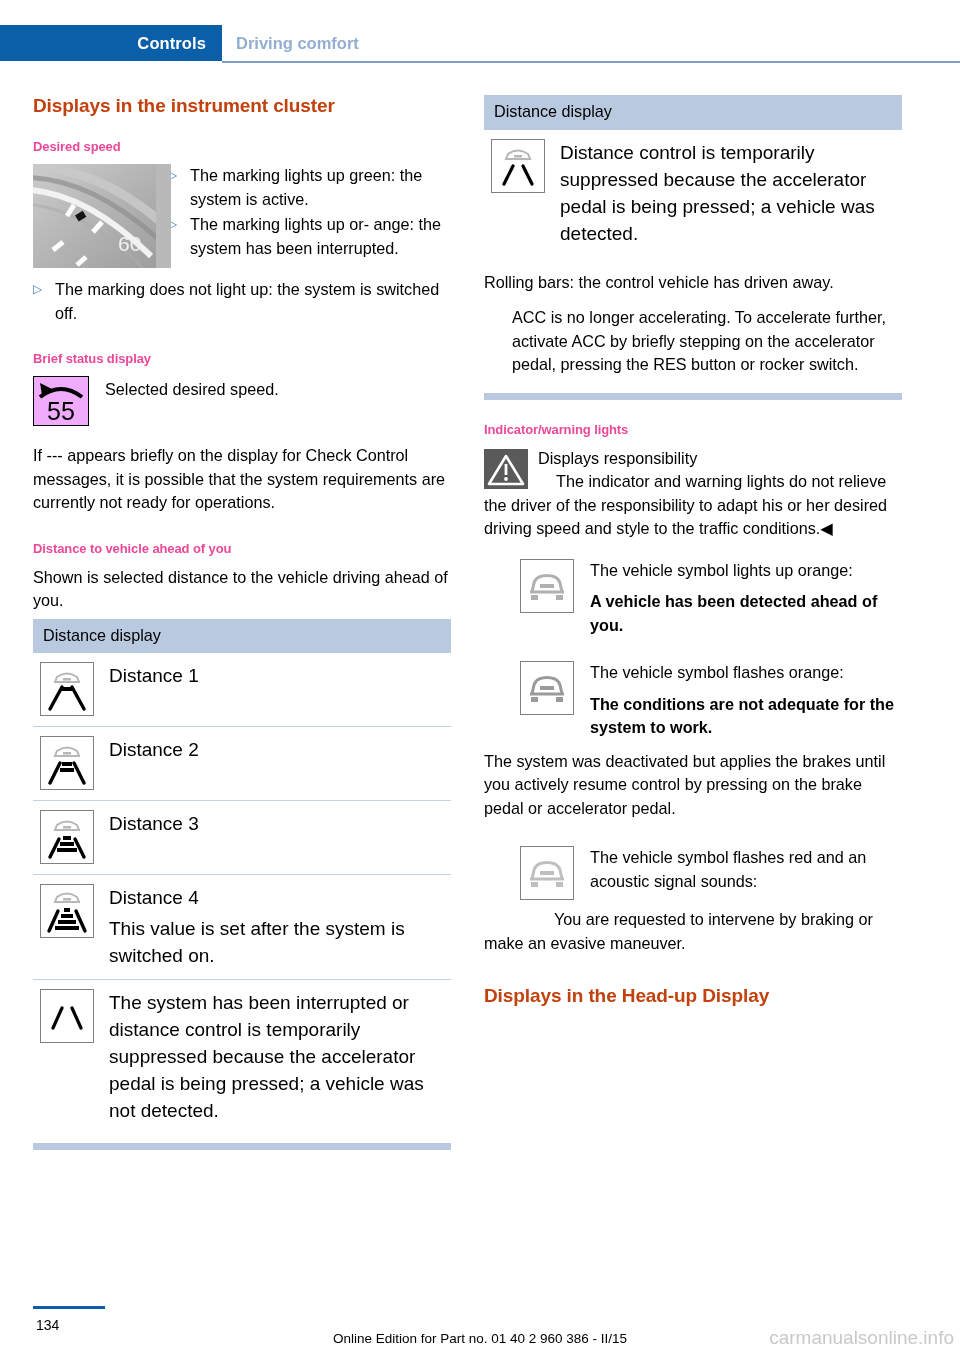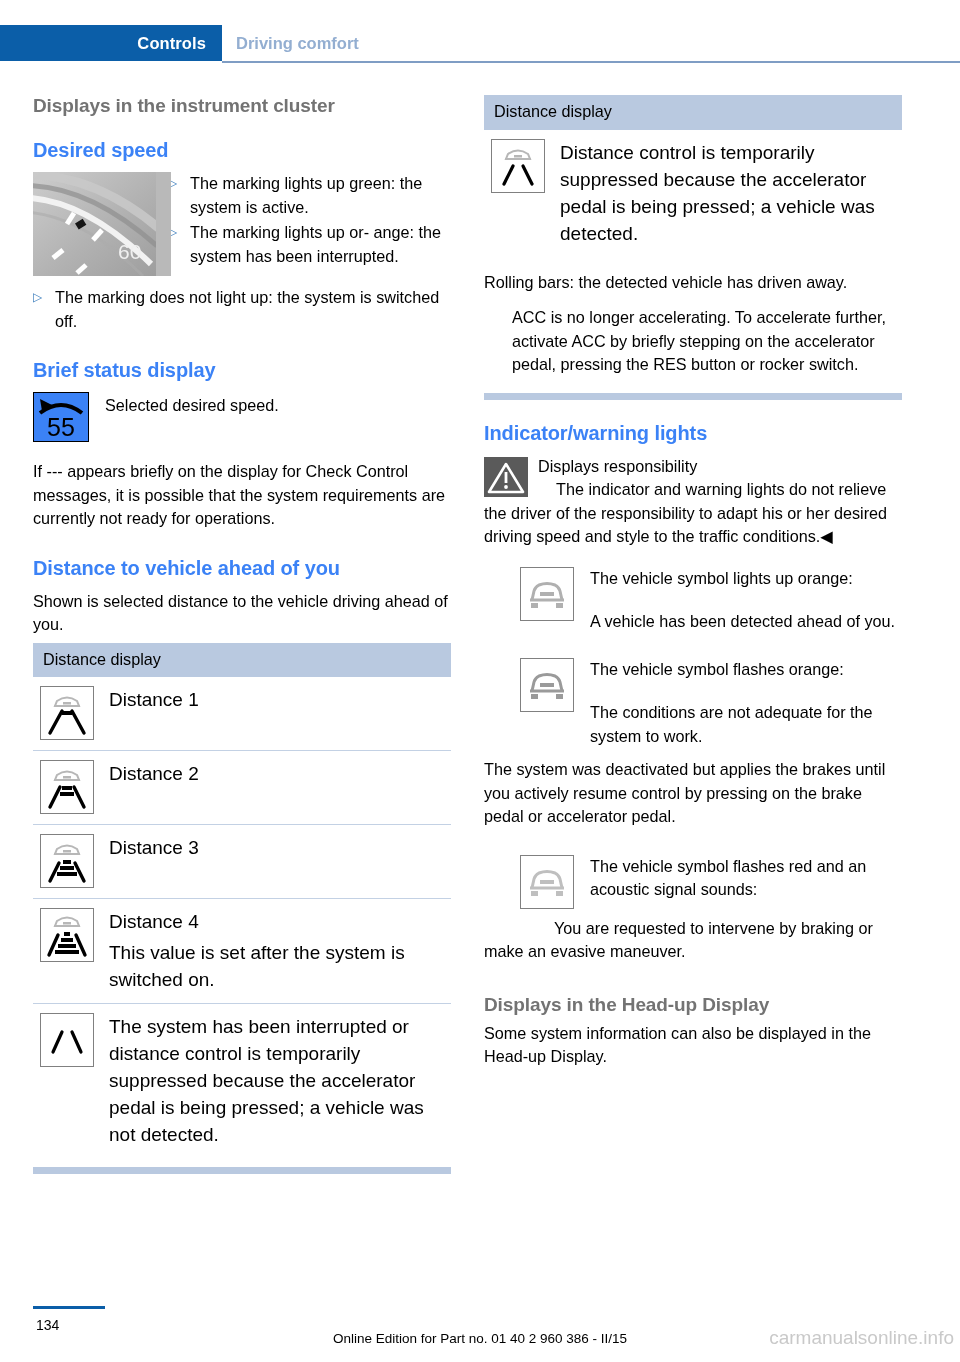--- a/index.html
+++ b/index.html
@@ -33,25 +33,25 @@
     position: absolute; left: 222px; top: 36px; width: 738px; height: 2px;
     background: #7f9dc4;
   }
 
   
   .col { position: absolute; top: 95px; width: 418px; }
   .col-left  { left: 33px; }
   .col-right { left: 484px; }
 
   h1.chapter {
-    color: #737373; font-size: 19px; font-weight: bold;
+    color: #c2410c; font-size: 19px; font-weight: bold;
     margin: 0 0 22px 0; letter-spacing: -.1px;
   }
   h2.section {
-    color: #3b82f6; font-size: 20px; font-weight: bold;
+    color: #ec4899; font-size: 13px; font-weight: bold;
     margin: 0 0 10px 0; letter-spacing: -.1px;
   }
   p.body {
     font-size: 16.2px; line-height: 23.5px; margin: 0 0 0 0;
   }
   p.body + p.body { margin-top: 12px; margin-left: 28px; }
 
   
   .bullet-row { display: flex; font-size: 16.2px; line-height: 23.5px; }
   .bullet-mark {
@@ -82,27 +82,27 @@
   .rule-blue { height: 7px; background: #b9c9e0; }
 
   
   .ibox {
     width: 54px; height: 54px; border: 1px solid #808080; background: #fff;
     display: block;
   }
   .ibox-warn {
     width: 44px; height: 40px; background: #5a5a5a; display: block;
   }
-  .ibox-speed { width: 56px; height: 50px; border: 1px solid #000; background:#3b82f6; }
+  .ibox-speed { width: 56px; height: 50px; border: 1px solid #000; background:#f0abfc; }
 
   
   .ind-row { display: flex; margin-top: 18px; padding-left: 36px; }
   .ind-icon { flex: 0 0 auto; width: 70px; }
   .ind-text { flex: 1 1 auto; font-size: 16.2px; line-height: 23.5px; }
-  .ind-text p + p { margin-top: 20px; }
+  .ind-text p + p { margin-top: 8px; font-weight: bold; }
 
   .warn-block { position: relative; font-size: 16.2px; line-height: 23.5px; margin-top: 6px; }
   .warn-icon { float: left; margin: 2px 10px 2px 0; }
 
   
   .foot-rule {
     position: absolute; left: 33px; top: 1306px; width: 72px; height: 3px;
     background: #0b5ea8;
   }
   .foot-page {
@@ -325,21 +325,21 @@
                 <line x1="21" y1="26" x2="12" y2="44"></line>
                 <line x1="31" y1="26" x2="40" y2="44"></line>
               </g>
             </svg>
           </div>
         </div>
         <div class="tbl-cell">Distance control is temporarily suppressed because the accelerator pedal is being pressed; a vehicle was detected.</div>
       </div>
     </div>
 
-    <p class="body" style="margin-top:14px;">Rolling bars: the detected vehicle has driven away.</p>
+    <p class="body" style="margin-top:14px;">Rolling bars: the control vehicle has driven away.</p>
     <p class="body">ACC is no longer accelerating. To accelerate further, activate ACC by briefly stepping on the accelerator pedal, pressing the RES button or rocker switch.</p>
 
     <div class="rule-blue" style="margin-top:16px;"></div>
 
     <h2 class="section" style="margin-top:22px;">Indicator/warning lights</h2>
 
     <div class="warn-block">
       <span class="warn-icon">
         <span class="ibox-warn">
           <svg width="44" height="40" viewBox="0 0 44 40">
@@ -413,21 +413,20 @@
       <div class="ind-text">
         <p>The vehicle symbol flashes red and an acoustic signal sounds:</p>
       </div>
     </div>
 
     <p class="body" style="margin-top:8px;">
       <span style="display:inline-block;width:70px;"></span><span>You are requested to intervene by braking or make an evasive maneuver.</span>
     </p>
 
     <h1 class="chapter" style="margin-top:30px;margin-bottom:6px;">Displays in the Head-up Display</h1>
-    <p class="body">Some system information can also be displayed in the Head-up Display.</p>
   </div>
 
   <div class="foot-rule"></div>
   <div class="foot-page">134</div>
   <div class="foot-center">Online Edition for Part no. 01 40 2 960 386 - II/15</div>
   <div class="watermark">carmanualsonline.info</div>
 
 </div>
 
 </body></html>

